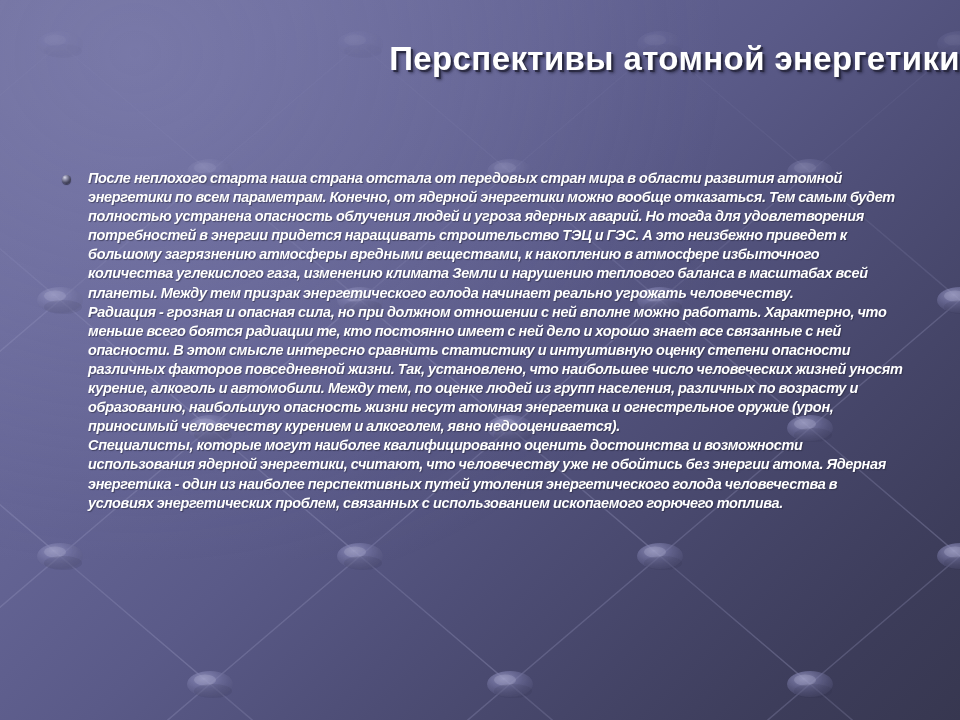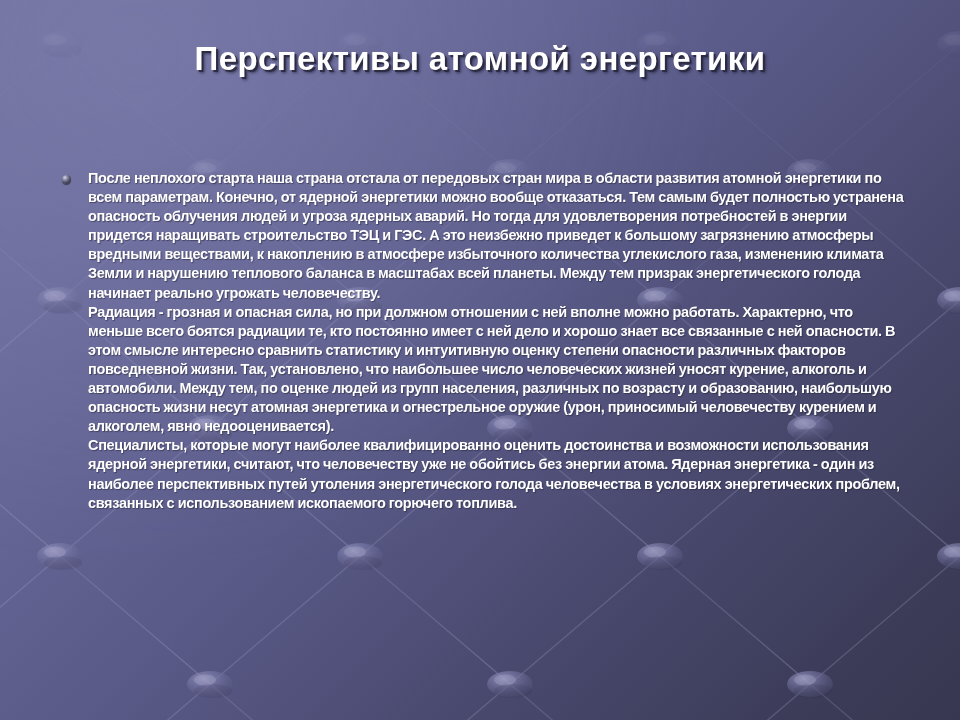--- a/index.html
+++ b/index.html
@@ -50,41 +50,42 @@
                 rgba(120,120,170,0.04) 65%,
                 rgba(0,0,0,0) 78%);
   }
 
   
   #title-block {
     position: absolute;
     left: 0;
     top: 40px;
     width: 960px;
-    text-align: center;
+    text-align: right;
     pointer-events: none;
   }
   #title {
     display: inline-block;
     color: #ffffff;
     font-size: 33px;
     font-weight: bold;
     letter-spacing: 0.4px;
     white-space: pre;
     text-shadow:
       2px 2px 0 rgba(40,40,62,0.85),
       3px 3px 3px rgba(25,25,45,0.6);
   }
 
   
   #body-block {
     position: absolute;
     left: 62px;
     top: 168px;
     width: 880px;
+    font-style: italic;
   }
 
   .bullet-row {
     position: relative;
     padding-left: 26px;
   }
 
   .bullet-marker {
     position: absolute;
     left: 0;

